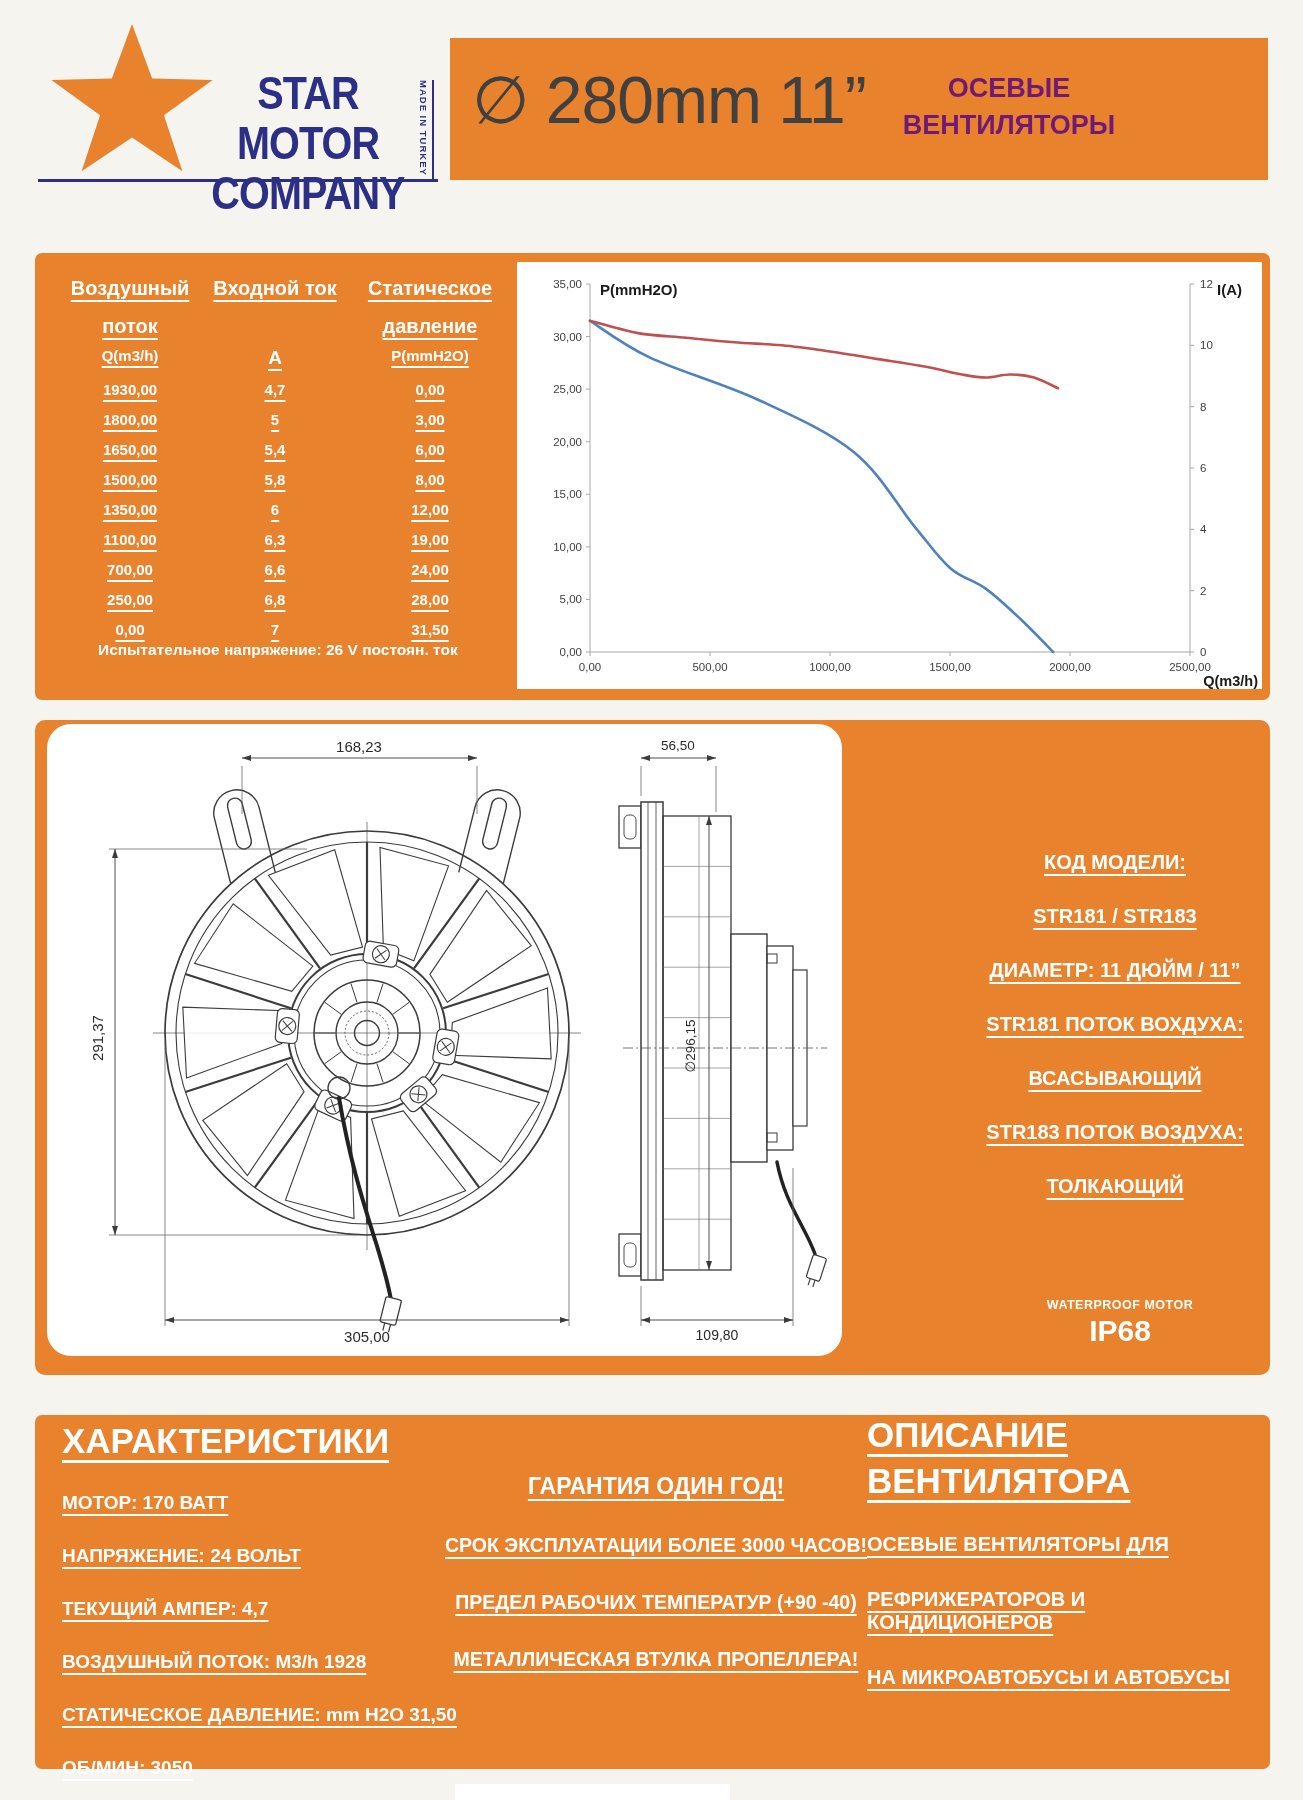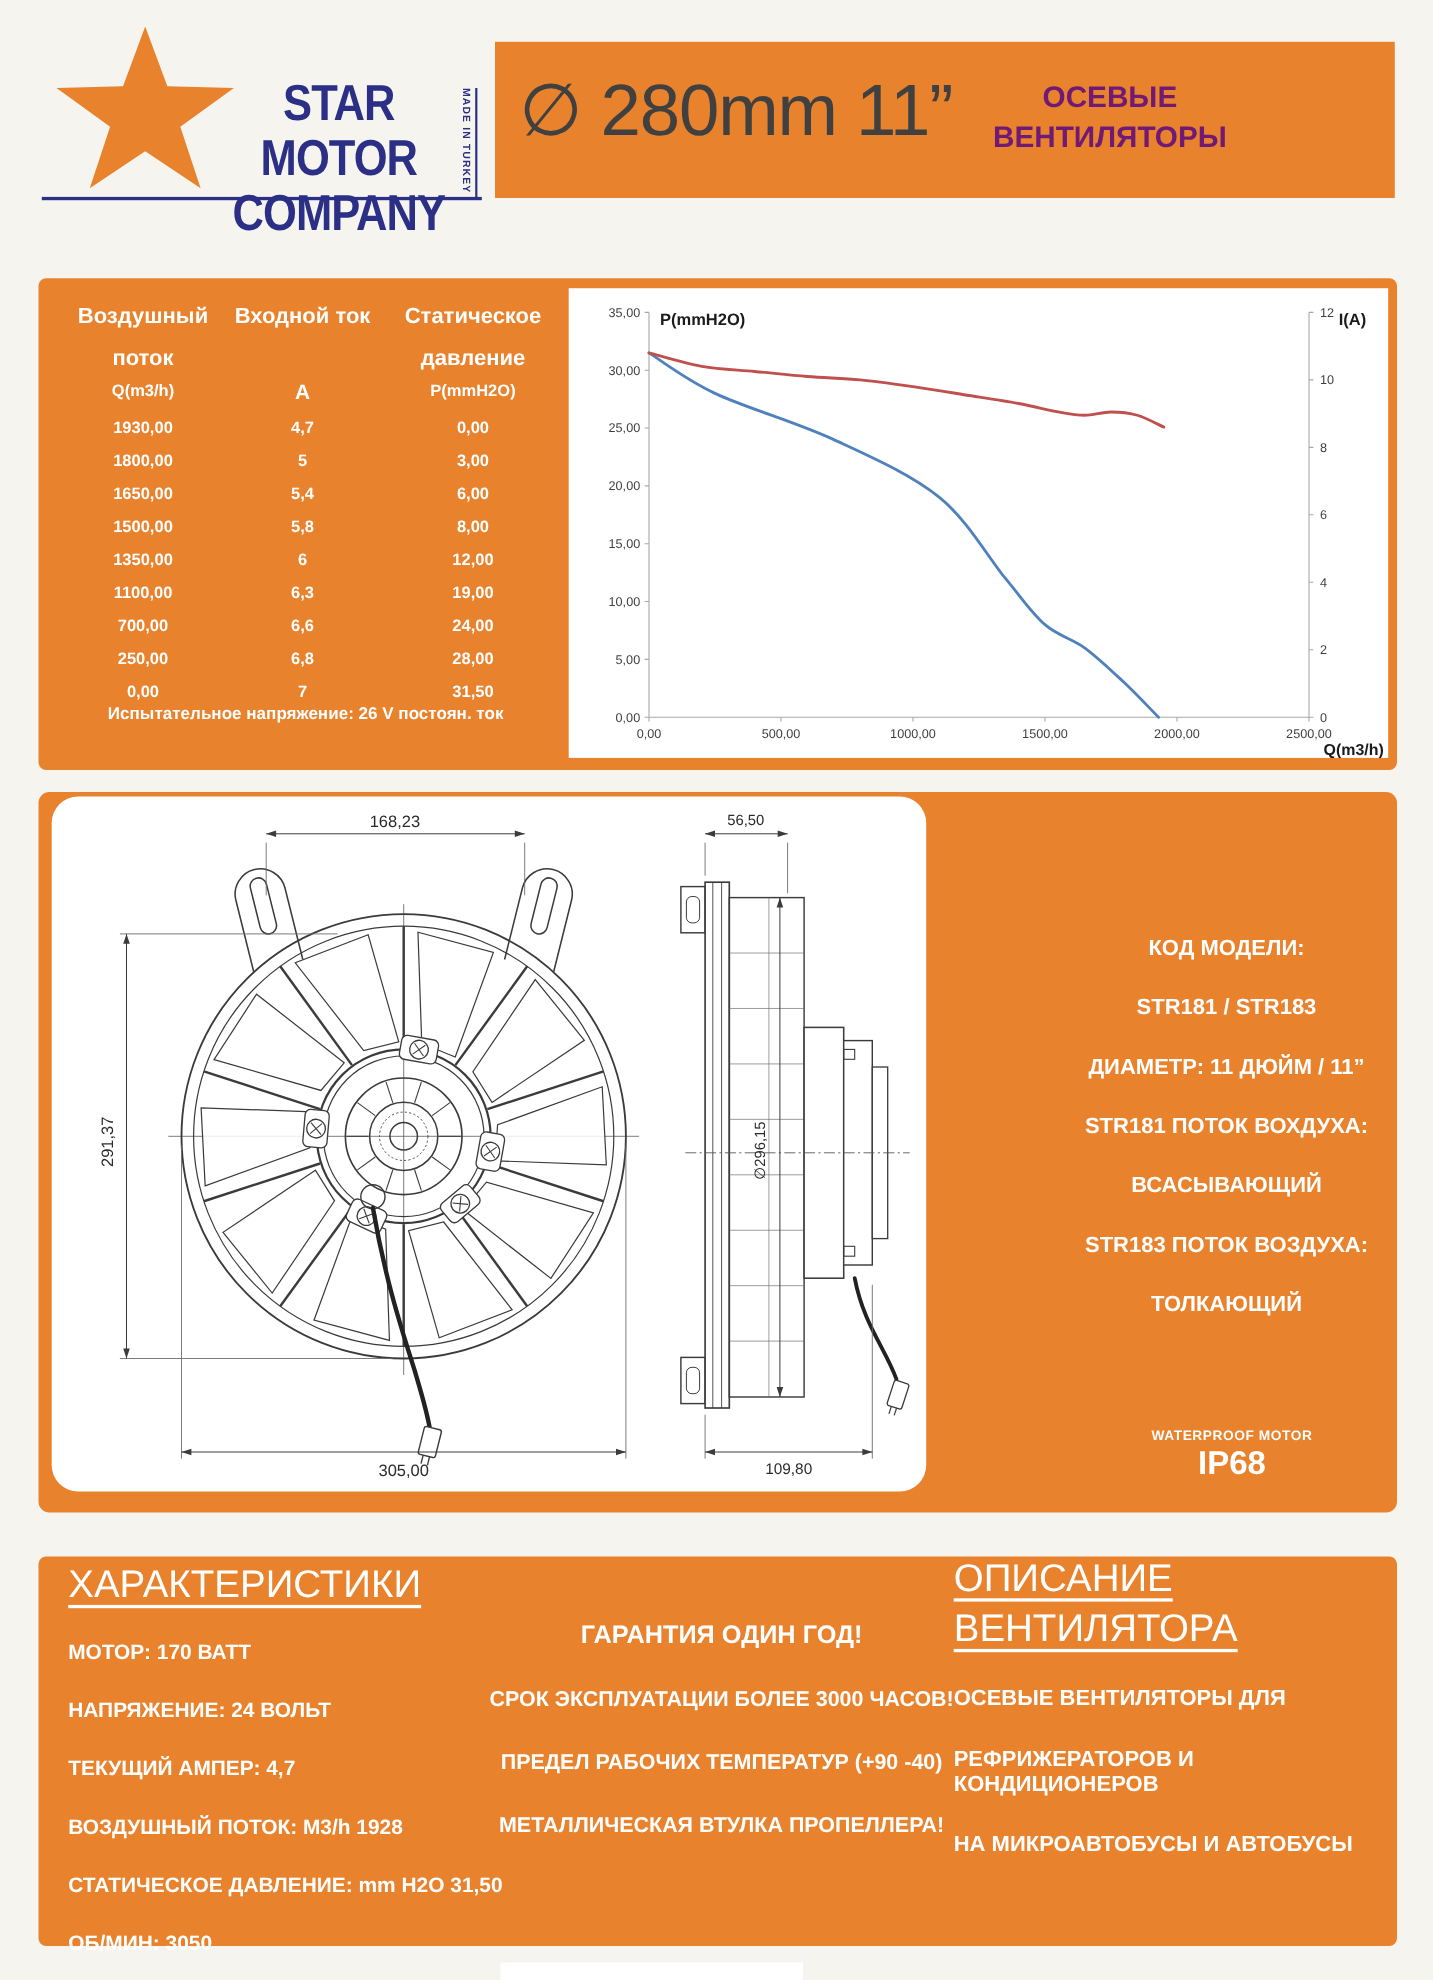--- a/index.html
+++ b/index.html
@@ -1,21 +1,21 @@
 <!DOCTYPE html>
 <html><head>
 <meta charset="utf-8">
 <style>
   html,body{margin:0;padding:0;}
   body{background:#e9e7e2;font-family:"Liberation Sans",sans-serif;}
   #page{position:relative;width:1303px;height:1800px;background:#f6f4ee;overflow:hidden;margin:0 auto;}
   .abs{position:absolute;}
   .orange-box{position:absolute;background:#e8822c;border-radius:7px;}
   .white{color:#ffffff;}
-  .u{text-underline-offset:5px;text-decoration-thickness:1.5px;}
+  .u{text-decoration:underline;text-underline-offset:5px;text-decoration-thickness:1.5px;}
   .u2{text-decoration:underline;text-underline-offset:7px;text-decoration-thickness:2.5px;}
   .b{font-weight:bold;}
   
   #star{position:absolute;left:48px;top:24px;width:168px;height:160px;background:#e8822c;
         clip-path:polygon(50% 0%,62% 34%,98% 35%,69% 57%,80% 92%,50% 71%,20% 92%,31% 57%,2% 35%,38% 34%);}
   #logo-text{position:absolute;left:192px;top:68px;width:232px;text-align:center;color:#2b2f85;
              font-weight:bold;transform:scaleX(0.86);transform-origin:center;line-height:50px;font-size:46px;letter-spacing:-1px;}
   #logo-underline{position:absolute;left:38px;top:179px;width:400px;height:3px;background:#2b2f85;}
   #made-in{position:absolute;left:418px;top:80px;height:100px;color:#2b2f85;font-size:9.5px;font-weight:bold;
            writing-mode:vertical-rl;letter-spacing:1px;border-right:2px solid #2b2f85;padding-right:3px;}
@@ -32,21 +32,21 @@
   #note{position:absolute;left:63px;top:388px;font-size:15.5px;}
   
   #draw-panel{position:absolute;left:12px;top:4px;width:795px;height:632px;background:#ffffff;border-radius:24px;}
   #model-block{position:absolute;left:925px;top:131px;width:310px;text-align:center;font-size:20px;}
   #model-block div{margin-bottom:31px;}
   #waterproof{position:absolute;left:935px;top:578px;width:300px;text-align:center;}
   #waterproof .l1{font-size:12.5px;font-weight:bold;letter-spacing:.5px;}
   #waterproof .l2{font-size:30px;font-weight:bold;margin-top:2px;}
   svg text{font-family:"Liberation Sans",sans-serif;}
   
-  .col-title{font-size:35px;font-weight:normal;letter-spacing:0px;}
+  .col-title{font-size:35px;font-weight:bold;letter-spacing:0px;}
   #char-col{position:absolute;left:27px;top:6px;width:400px;}
   #char-col .item{font-size:19px;font-weight:bold;margin-top:31px;}
   #char-col .item:first-of-type{margin-top:24px;}
   #mid-col{position:absolute;left:395px;top:58px;width:452px;text-align:center;}
   #mid-col .item0{font-size:23px;font-weight:bold;}
   #mid-col .item{font-size:19.5px;font-weight:bold;margin-top:34px;}
   #desc-col{position:absolute;left:832px;top:0px;width:400px;}
   #desc-col .line{font-size:20px;font-weight:bold;margin-top:32px;}
   #bottom-bar{position:absolute;left:455px;top:1784px;width:275px;height:16px;background:#ffffff;}
 </style>

